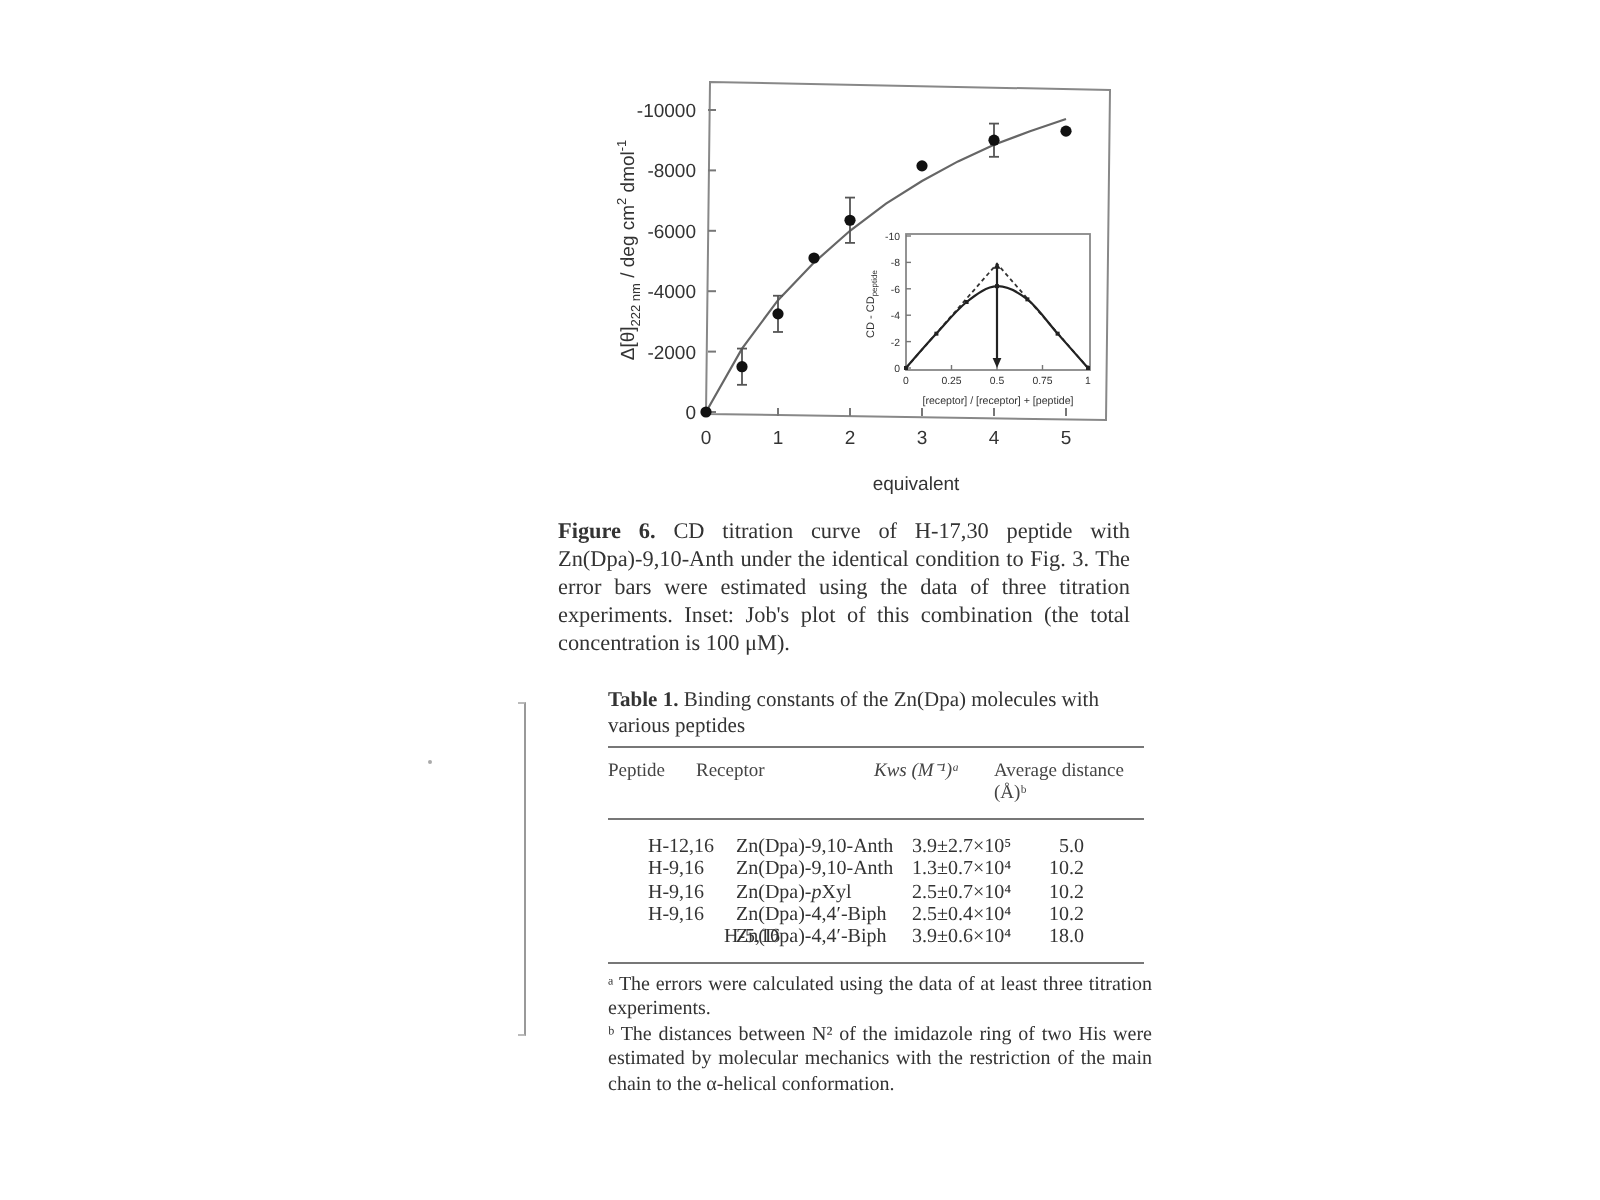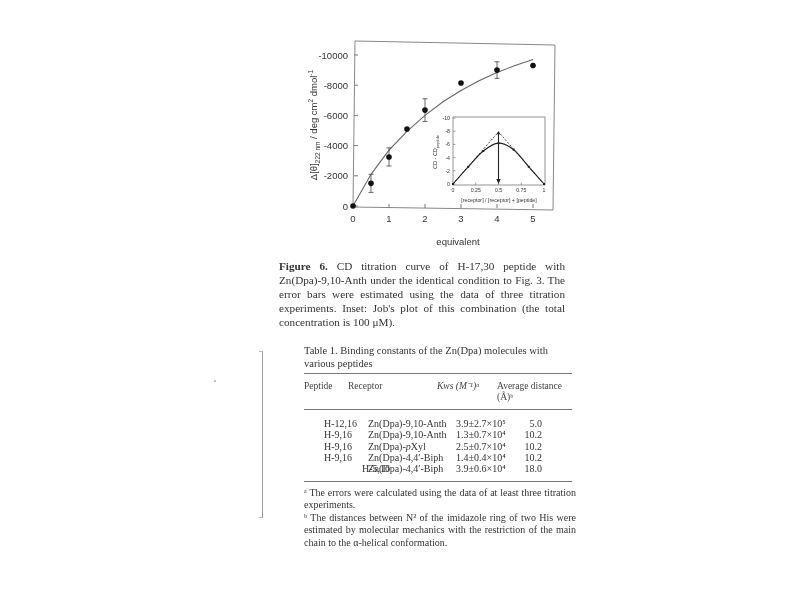--- a/index.html
+++ b/index.html
@@ -12,21 +12,21 @@
   .caption {
     position: absolute; left: 279px; top: 259px; width: 286px;
     font-size: 11.2px; line-height: 14px; text-align: justify; color: #333;
     font-family: "Liberation Serif", serif;
   }
   .caption b { font-weight: bold; }
   .table-title {
     position: absolute; left: 304px; top: 344px; width: 270px;
     font-size: 10.5px; line-height: 13px; color: #333;
   }
-  .table-title b { font-weight: normal; }
+  .table-title b { font-weight: bold; }
   .rule { position: absolute; left: 304px; width: 268px; height: 1px; background: #777; }
   .th { position: absolute; font-size: 9.5px; color: #444; line-height: 11px; }
   .row { position: absolute; left: 324px; height: 11px; font-size: 10px; color: #333; width: 270px; }
   .row span { position: absolute; white-space: nowrap; }
   .fn { position: absolute; left: 304px; width: 272px; font-size: 10px; line-height: 12.3px; color: #333; text-align: justify; }
   .side-bracket { position: absolute; left: 259px; top: 351px; width: 3px; height: 165px; border-right: 1px solid #999; border-top: 1px solid #bbb; border-bottom: 1px solid #bbb; }
   .dot-mark { position: absolute; left: 214px; top: 380px; width: 2px; height: 2px; background: #aaa; border-radius: 1px; }
 </style>
 </head>
 <body>
@@ -186,21 +186,21 @@
     </div>
     <div class="row" style="top: 440.6px;">
       <span style="left: 0px;">H-9,16</span>
       <span style="left: 44px;">Zn(Dpa)-<i>p</i>Xyl</span>
       <span style="left: 132px;">2.5±0.7×10⁴</span>
       <span style="left: 196px; width: 22px; text-align: right;">10.2</span>
     </div>
     <div class="row" style="top: 451.9px;">
       <span style="left: 0px;">H-9,16</span>
       <span style="left: 44px;">Zn(Dpa)-4,4′-Biph</span>
-      <span style="left: 132px;">1.4±0.4×10⁴</span>
+      <span style="left: 132px;">2.5±0.4×10⁴</span>
       <span style="left: 196px; width: 22px; text-align: right;">10.2</span>
     </div>
     <div class="row" style="top: 463.2px;">
       <span style="left: 0px; margin-left: 38px;">H-5,16</span>
       <span style="left: 44px;">Zn(Dpa)-4,4′-Biph</span>
       <span style="left: 132px;">3.9±0.6×10⁴</span>
       <span style="left: 196px; width: 22px; text-align: right;">18.0</span>
     </div>
   </div>
 

